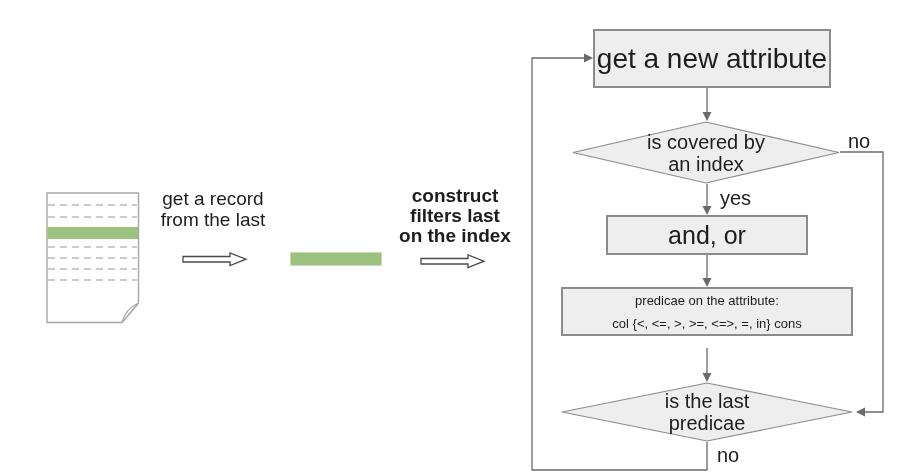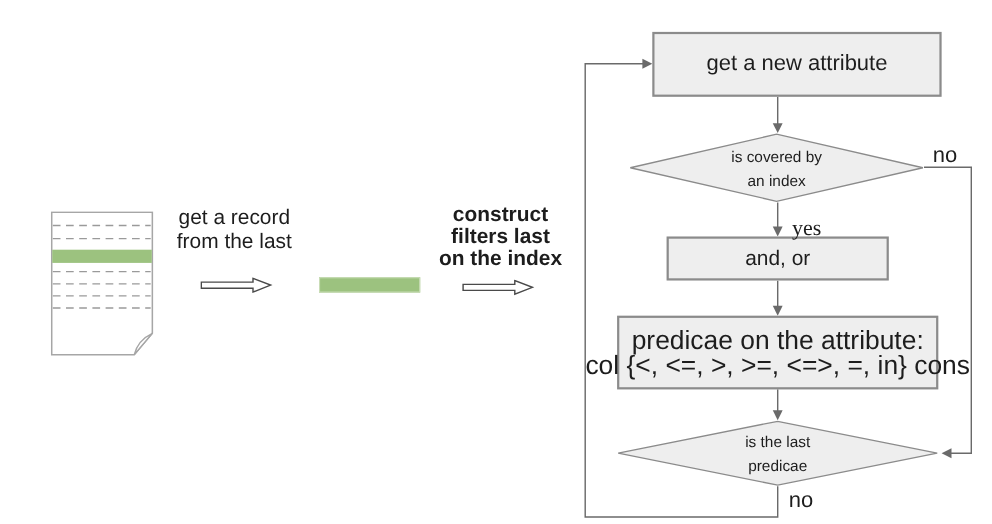--- a/index.html
+++ b/index.html
@@ -63,36 +63,36 @@
   .node {
     position: absolute;
     background: var(--node_fill, #eeeeee);
     border: 2px solid var(--node_border, #8b8b8b);
     box-sizing: border-box;
     display: flex;
     flex-direction: column;
     align-items: center;
     justify-content: center;
     text-align: center;
-    font-size: 19px;
+    font-size: 25px;
     line-height: 23px;
     white-space: nowrap;
   }
-  .node-box1 { left: 593px; top: 29px;  width: 263px; height: 59px; font-size: 20px; }
+  .node-box1 { left: 593px; top: 29px;  width: 238px; height: 59px; font-size: 28px; }
   .node-box2 { left: 606px; top: 215px; width: 202px; height: 40px; }
-  .node-box3 { left: 561px; top: 287px; width: 292px; height: 67px; font-size: 24px; }
+  .node-box3 { left: 561px; top: 287px; width: 292px; height: 49px; font-size: 13px; }
 
   .diamond {
     position: absolute;
     display: flex;
     flex-direction: column;
     align-items: center;
     justify-content: center;
     text-align: center;
-    font-size: 14px;
+    font-size: 20px;
     line-height: 22px;
     white-space: nowrap;
   }
   .diamond-1 { left: 572px; top: 121px; width: 268px; height: 63px; }
   .diamond-2 { left: 561px; top: 382px; width: 292px; height: 60px; text-align: right; }
   .diamond-shape {
     position: absolute;
     left: 0; top: 0;
   }
   .diamond-shape polygon {
@@ -101,21 +101,21 @@
     stroke-width: 1.2;
   }
   .diamond-text { position: relative; }
 
   .edge-label {
     position: absolute;
     font-size: 20px;
     line-height: 17px;
     white-space: nowrap;
   }
-  .edge-label-yes      { left: 720px; top: 200px; font-family: Liberation Serif, serif; }
+  .edge-label-yes      { left: 720px; top: 190px; }
   .edge-label-no-top   { left: 848px; top: 133px; }
   .edge-label-no-bottom{ left: 717px; top: 447px; }
 </style>
 </head>
 <body>
 
 <div class="canvas">
 
   <svg class="layer" viewBox="0 0 902 476">
 

